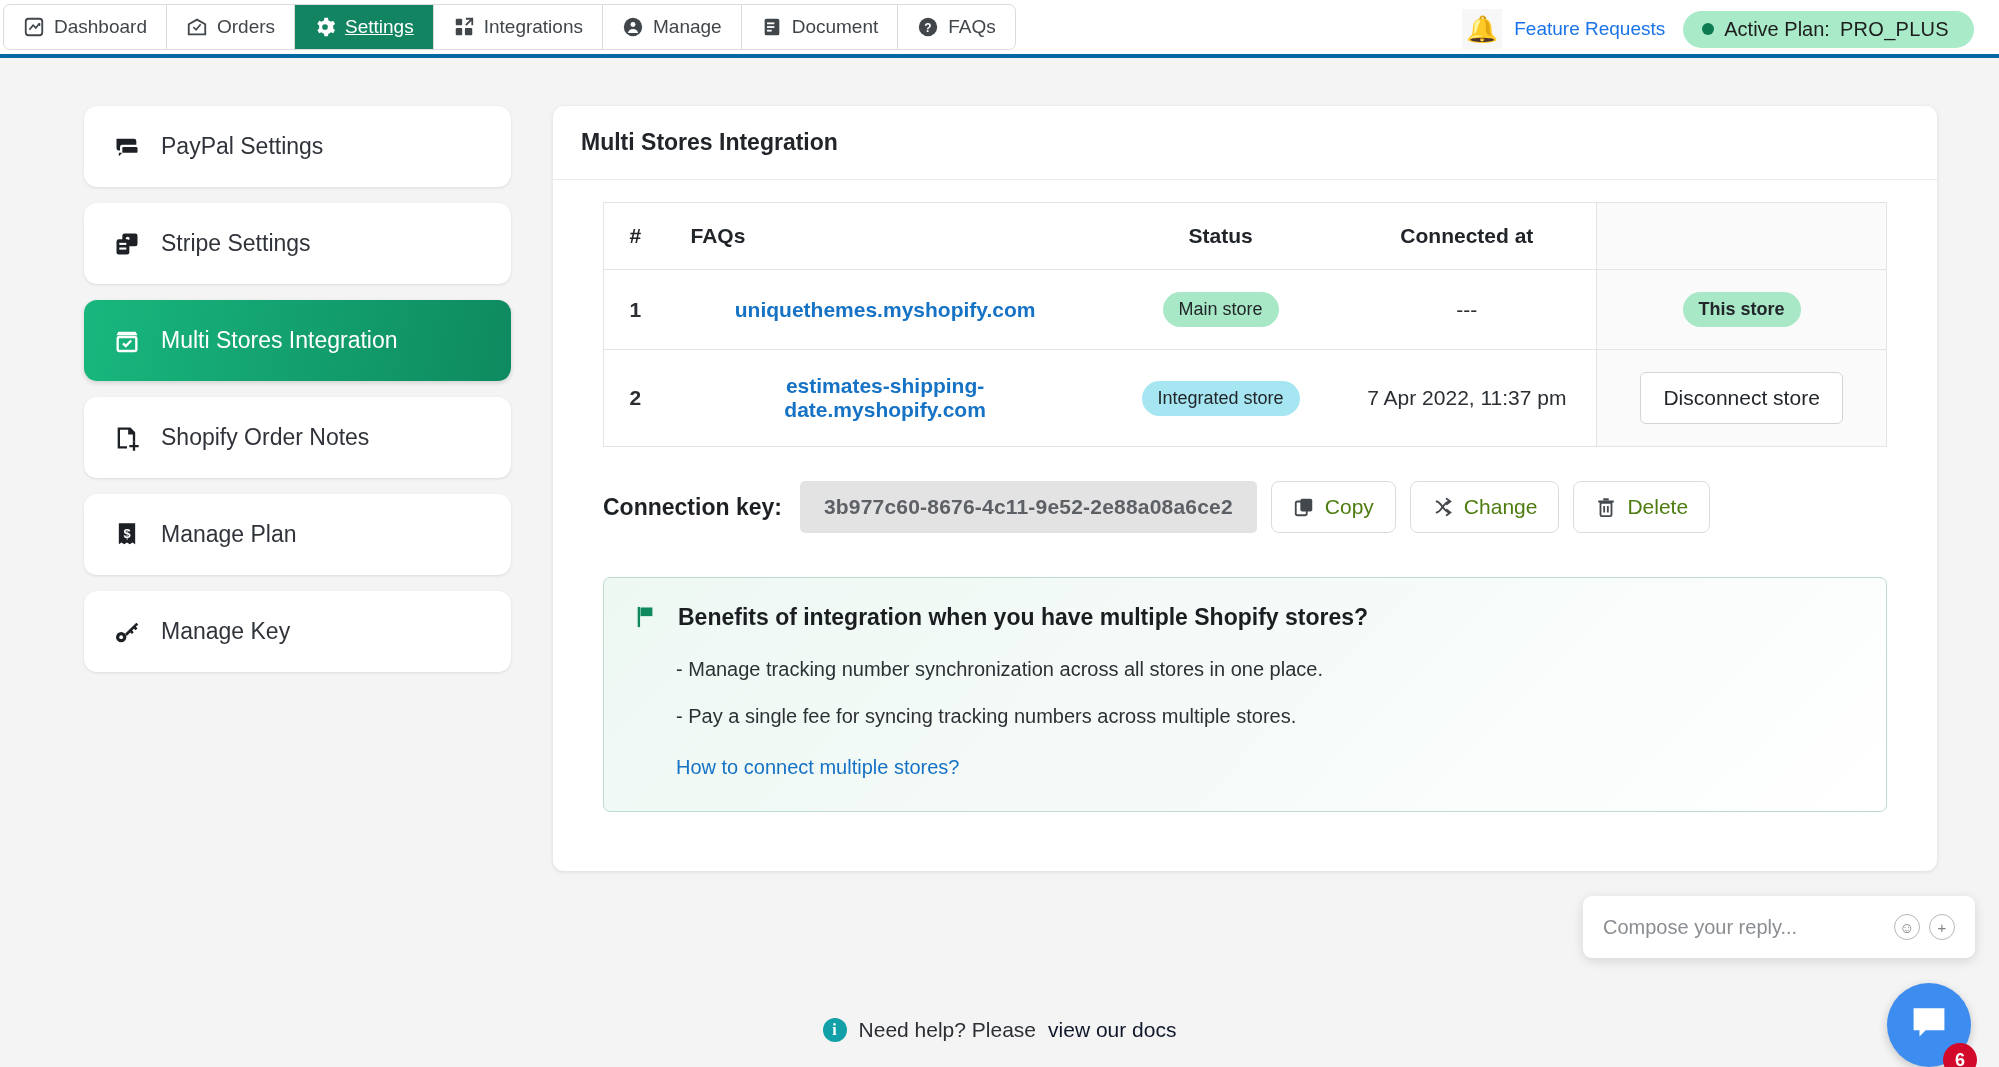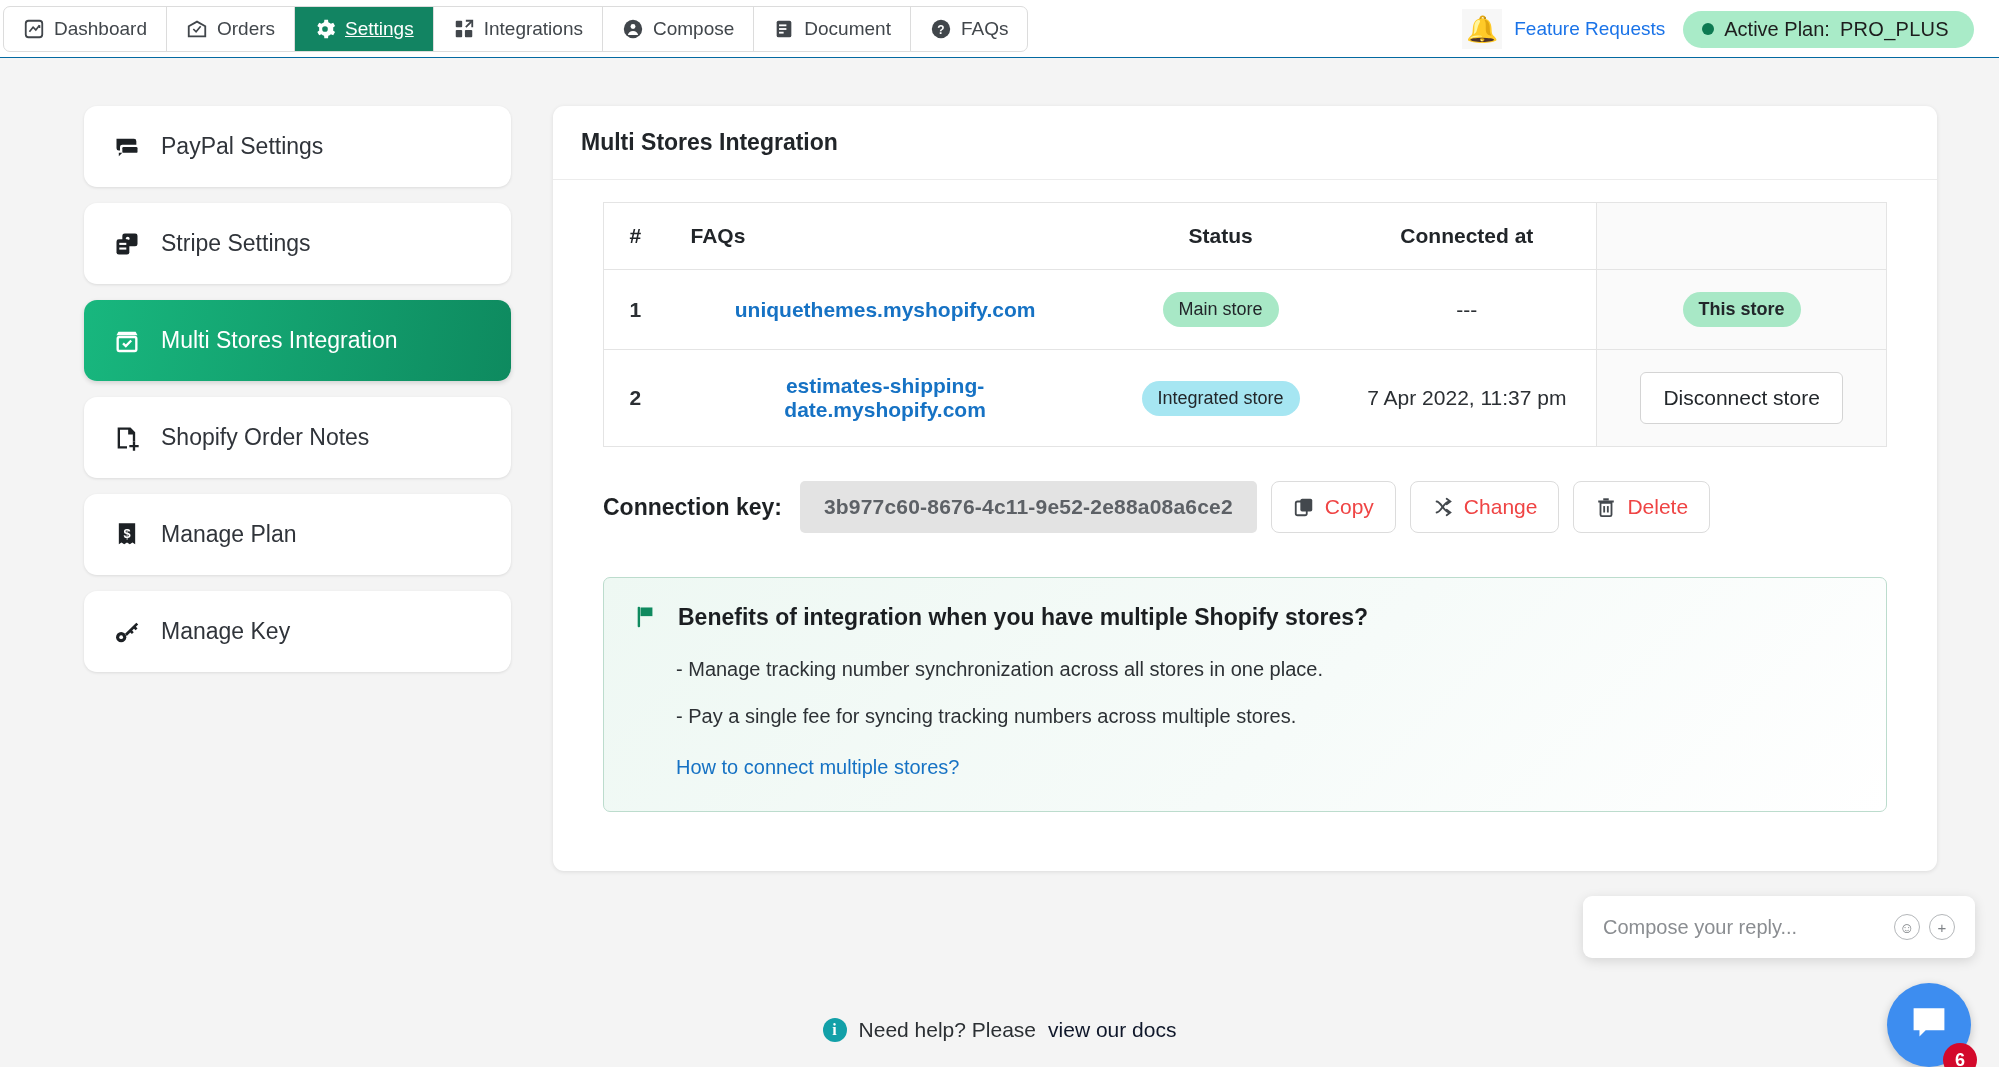--- a/index.html
+++ b/index.html
@@ -11,21 +11,21 @@
     background: #f4f4f4;
   }
 
   
   .topbar {
     position: relative;
     height: 58px;
     background: #ffffff;
     display: flex;
     align-items: center;
-    border-bottom: 1px solid #0369a1;
+    border-bottom: 4px solid #0369a1;
   }
   .nav-tabs {
     display: flex;
     height: 46px;
     margin-left: 3px;
     border: 1px solid #dcdcdc;
     border-radius: 7px;
     overflow: hidden;
     background: #fff;
   }
@@ -246,21 +246,21 @@
     letter-spacing: .2px;
   }
   .key-btn {
     display: flex; align-items: center; gap: 10px;
     background: #ffffff;
     border: 1px solid #dcdcdc;
     border-radius: 8px;
     padding: 13px 21px;
     font-size: 21px;
     font-family: inherit;
-    color: #ef4444;
+    color: #4d7c0f;
     cursor: pointer;
   }
   .key-btn svg { display: block; flex: none; }
 
   
   .benefits {
     margin-top: 44px;
     border: 1px solid #bcdccd;
     border-radius: 7px;
     background: linear-gradient(135deg, #eef8f3 0%, #f6fbf9 55%, #ffffff 100%);
@@ -412,21 +412,21 @@
     </div>
 
     <div class="nav-tab">
       <span>
         <svg width="22" height="22" viewBox="0 0 24 24" fill="#41464b">
           <circle cx="12" cy="12" r="10"></circle>
           <circle cx="12" cy="9.2" r="2.7" fill="#ffffff"></circle>
           <path d="M6.4 18.6a5.8 5.8 0 0111.2 0z" fill="#ffffff"></path>
         </svg>
       </span>
-      <span>Compose</span>
+      <span>Manage</span>
     </div>
 
     <div class="nav-tab">
       <span>
         <svg width="22" height="22" viewBox="0 0 24 24" fill="#41464b">
           <rect x="4" y="3" width="16" height="18" rx="2"></rect>
           <rect x="6.6" y="7" width="8" height="2" fill="#ffffff"></rect>
           <rect x="6.6" y="11" width="8" height="2" fill="#ffffff"></rect>
           <rect x="6.6" y="15" width="5" height="2" fill="#ffffff"></rect>
         </svg>

